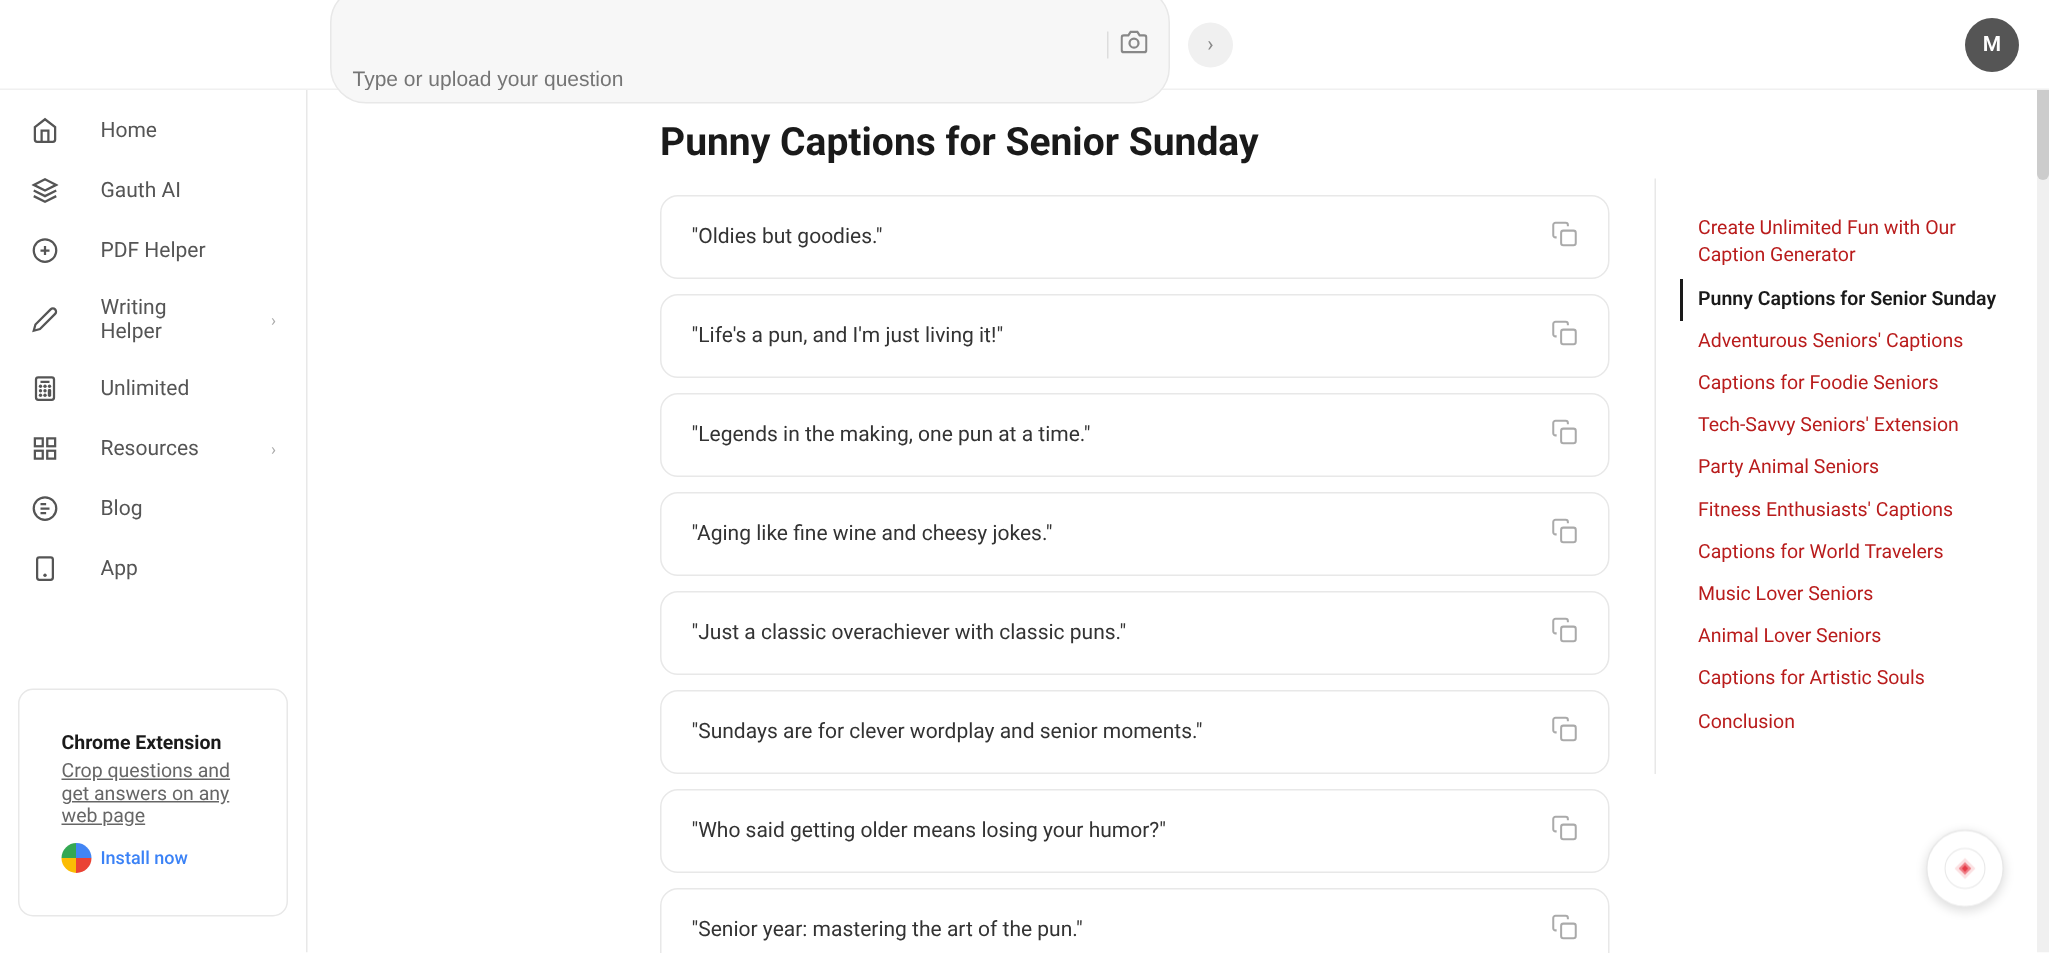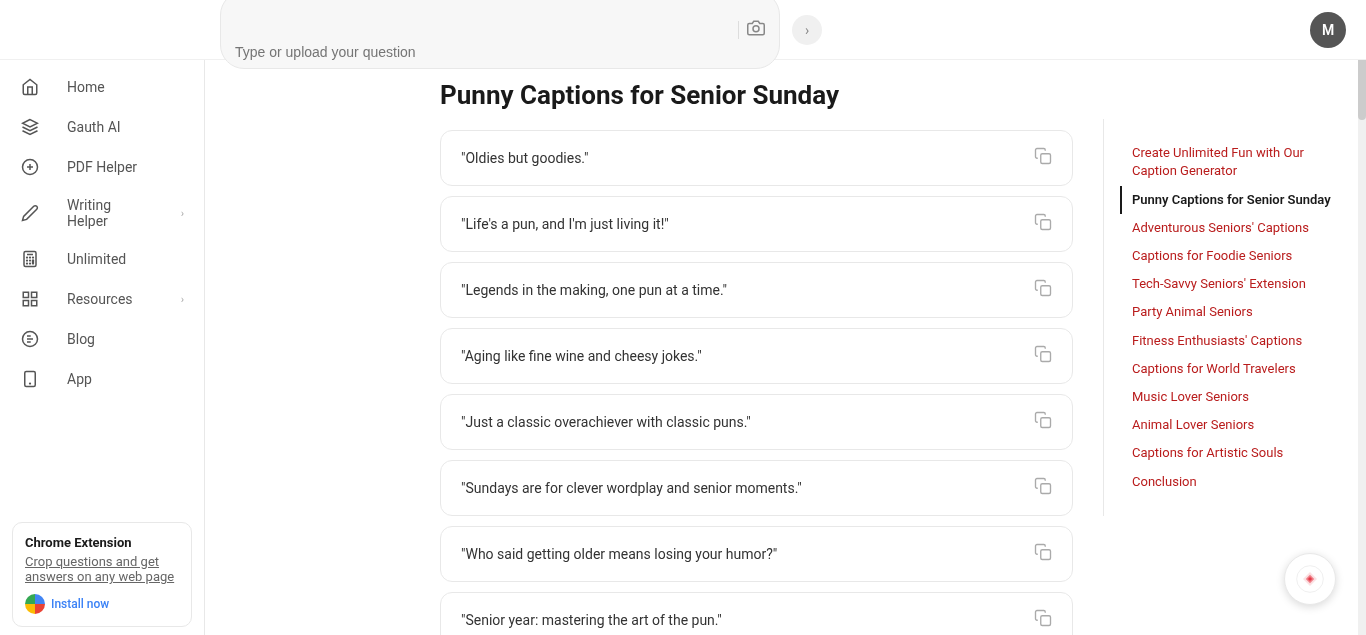--- a/index.html
+++ b/index.html
@@ -14,21 +14,21 @@
     .sidebar-logo { display: flex; align-items: center; padding: 14px 16px; border-bottom: 1px solid #f0f0f0; gap: 8px; }
     .logo-icon { width: 28px; height: 28px; background: #e63946; border-radius: 6px; display: flex; align-items: center; justify-content: center; color: white; font-weight: bold; font-size: 13px; }
     .logo-text { font-size: 20px; font-weight: 700; color: #1a1a1a; }
     .sidebar-nav { display: flex; flex-direction: column; padding: 10px 0; flex: 1; }
     .nav-item { display: flex; align-items: center; gap: 27px; padding: 10px 20px; cursor: pointer; color: #555; font-size: 14px; border-radius: 0; transition: background 0.15s; }
     .nav-item .nav-icon { width: 20px; height: 20px; display: flex; align-items: center; justify-content: center; flex-shrink: 0; }
     .nav-item .nav-label { flex: 1; }
     .nav-item .chevron { font-size: 11px; color: #aaa; }
 
     
-    .chrome-banner { margin: 10px 12px 8px; background: #fff; border: 1px solid #e8e8e8; border-radius: 10px; padding: 12px; }
+    .chrome-banner { margin: 10px 12px 24px; background: #fff; border: 1px solid #e8e8e8; border-radius: 10px; padding: 28px; }
     .chrome-banner-title { font-weight: 700; font-size: 13px; color: #1a1a1a; margin-bottom: 4px; }
     .chrome-banner-desc { font-size: 13px; color: #666; margin-bottom: 10px; text-decoration: underline; }
     .chrome-install-row { display: flex; align-items: center; gap: 6px; }
     .chrome-logo { width: 20px; height: 20px; border-radius: 50%; background: conic-gradient(#4285f4 0deg 90deg, #ea4335 90deg 180deg, #fbbc04 180deg 270deg, #34a853 270deg 360deg); }
     .chrome-install-btn { font-size: 12px; color: #3b82f6; font-weight: 500; cursor: pointer; }
 
     
     .header { position: absolute; top: 0; left: 0; right: 0; height: 60px; display: flex; align-items: center; padding: 0 20px 0 220px; gap: 12px; z-index: 10; background: #fff; border-bottom: 1px solid #f0f0f0; }
     .search-bar { display: flex; align-items: center; background: #f7f7f7; border: 1px solid #e8e8e8; border-radius: 24px; padding: 8px 14px; flex: 1; max-width: 560px; gap: 8px; }
     .search-input { flex: 1; border: none; background: transparent; outline: none; font-size: 14px; color: #999; margin-top: 44px; }

